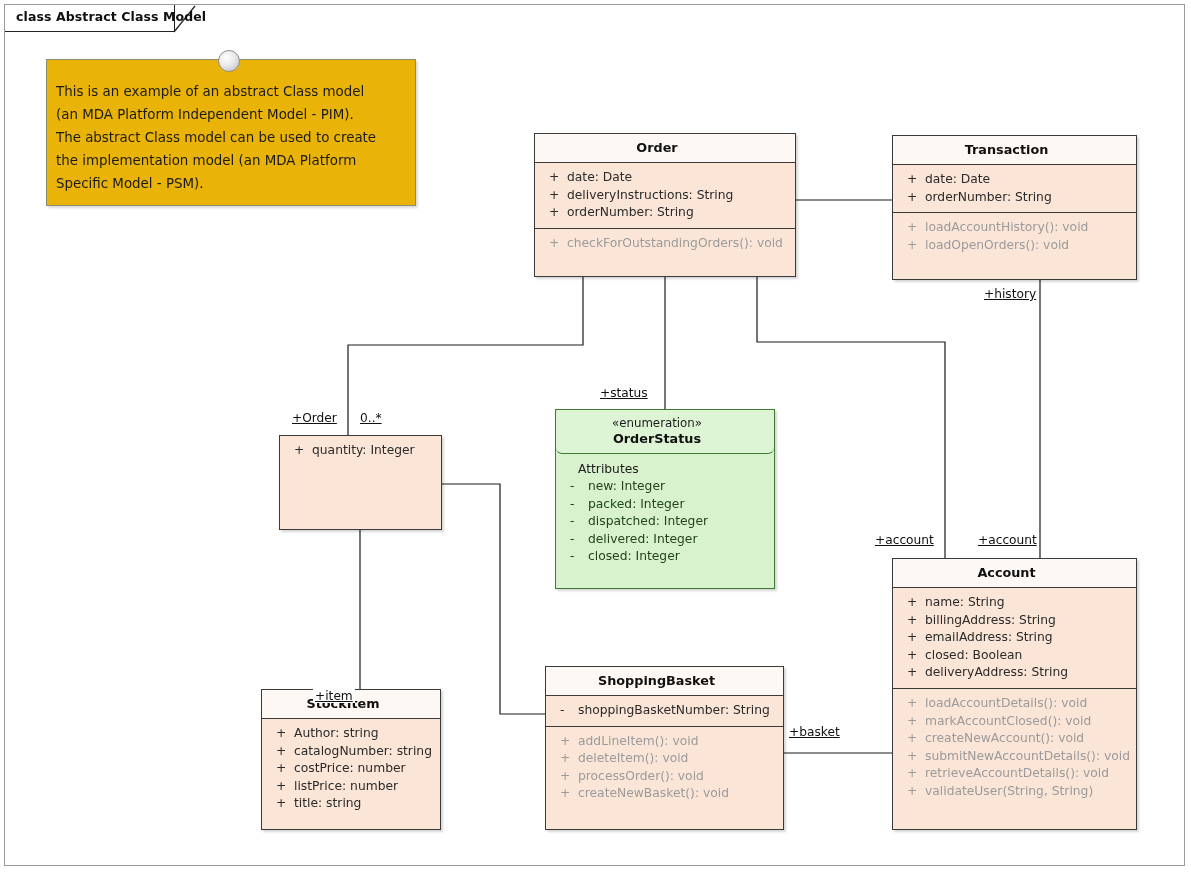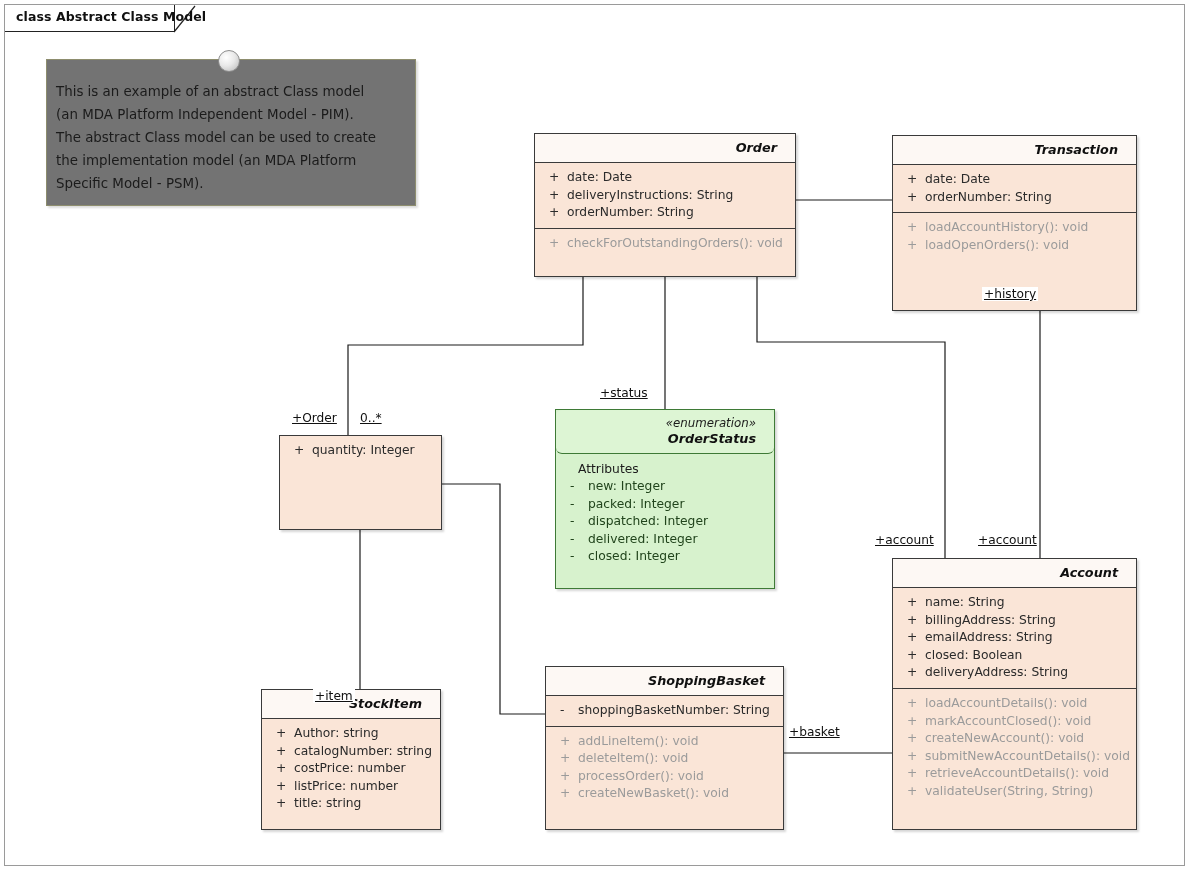--- a/index.html
+++ b/index.html
@@ -55,21 +55,21 @@
     color: #101010;
     white-space: nowrap;
     letter-spacing: 0.1px;
   }
 
   
   .note {
     position: absolute;
     left: 46px; top: 59px;
     width: 370px; height: 147px;
-    background: #737373;
+    background: #eab308;
     border: 1px solid #8d8d6e;
     box-sizing: border-box;
     box-shadow: 2px 2px 2px rgba(0,0,0,0.14);
   }
   .note-pin {
     position: absolute;
     left: 218px; top: 50px;
     width: 22px; height: 22px;
     border-radius: 50%;
     background: radial-gradient(circle at 36% 32%, #ffffff 0%, #e9e9e9 45%, #b8b8b8 100%);
@@ -93,27 +93,26 @@
     box-sizing: border-box;
     border: 1px solid #3a3a3a;
     box-shadow: 2px 2px 2px rgba(0,0,0,0.16);
     background: #fae5d7;
     z-index: 3;
   }
   .cls .hdr {
     box-sizing: border-box;
     background: #fdf8f4;
     border-bottom: 1px solid #3a3a3a;
-    text-align: right;
+    text-align: center;
     font-weight: bold;
     font-size: 12.8px;
     color: #101010;
     padding: 6px 18px 7px 2px;
     line-height: 15px;
-    font-style: italic;
   }
   .cls .hdr .stereo {
     display: block;
     font-weight: normal;
     font-size: 11.8px;
     color: #1b1b1b;
   }
   .cls .compartment {
     box-sizing: border-box;
     padding: 6px 4px 6px 4px;
@@ -242,21 +241,21 @@
       </div>
     </div>
     <div class="compartment sep">
       <div class="feat op">
         <span class="vis">+</span>
         <span>checkForOutstandingOrders(): void</span>
       </div>
     </div>
   </div>
 
-  <div class="cls" style="left:892px; top:135px; width:245px; height:176px;">
+  <div class="cls" style="left:892px; top:135px; width:245px; height:145px;">
     <div class="hdr">Transaction</div>
     <div class="compartment">
       <div class="feat attr">
         <span class="vis">+</span>
         <span>date: Date</span>
       </div>
       <div class="feat attr">
         <span class="vis">+</span>
         <span>orderNumber: String</span>
       </div>

